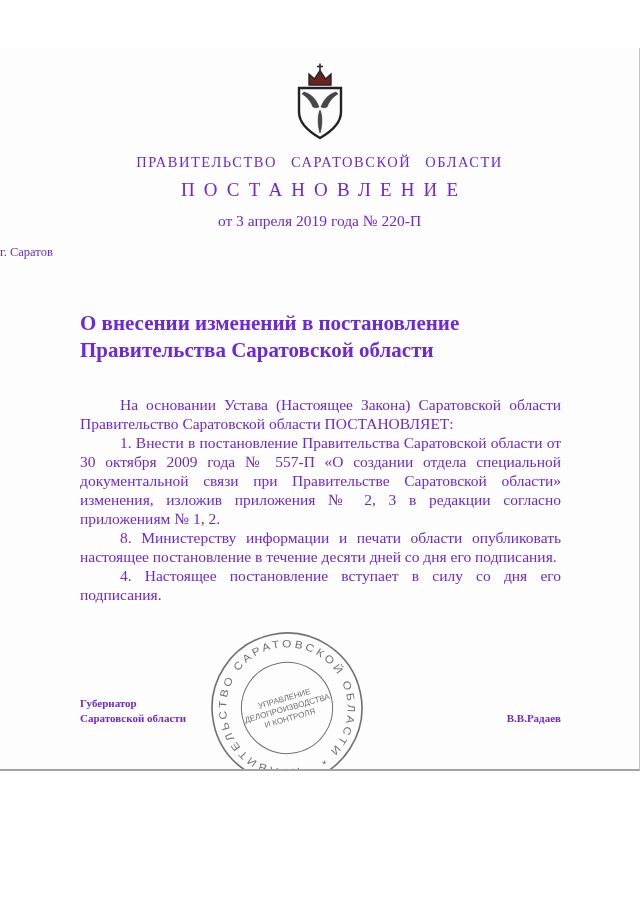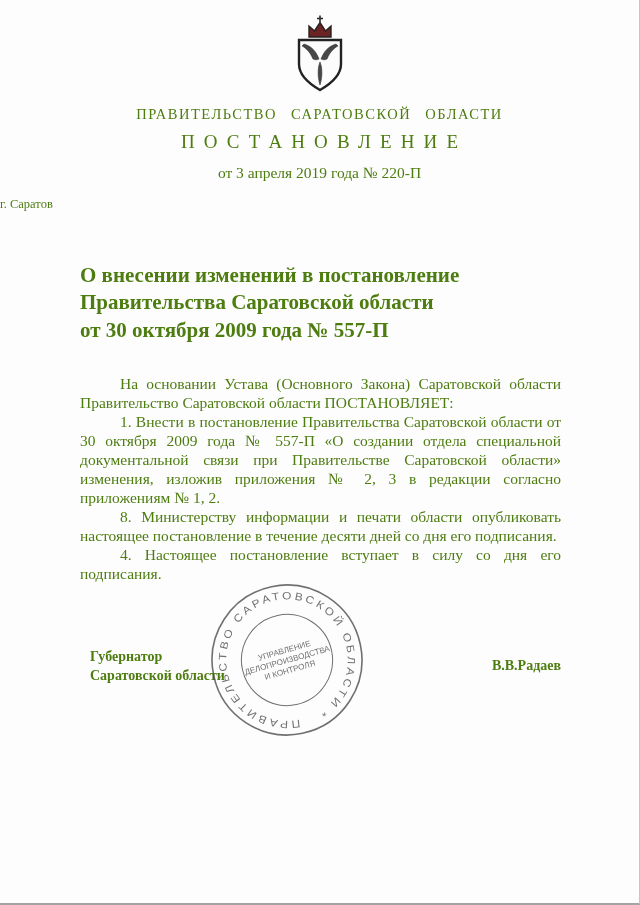--- a/index.html
+++ b/index.html
@@ -1,25 +1,26 @@
 <!DOCTYPE html>
 <html><head>
 <meta charset="utf-8">
 <style>
   * { margin:0; padding:0; box-sizing:border-box; }
   html, body { background:#ffffff; }
   .page {
     position:relative;
-    width:640px; height:905px;
+    width:640px; height:723px;
     background:#fdfdfd;
     font-family:"Liberation Serif", serif;
-    color:#4d7c0f;
+    color:#6d28d9;
     border-right:1px solid #c6c6c6;
     border-bottom:2px solid #a3a3a3;
     overflow:hidden;
+    margin-top:48px;
   }
   .emblem { display:flex; justify-content:center; padding-top:14px; }
   .org-name {
     text-align:center; margin-top:12px;
     font-size:14.5px; letter-spacing:1.5px; word-spacing:9px;
   }
   .doc-type {
     text-align:center; margin-top:8px;
     font-size:19px; font-weight:normal;
     letter-spacing:0.48em; text-indent:0.48em;
@@ -30,23 +31,23 @@
     margin:50px 78px 0 80px;
     font-weight:bold; font-size:21px; line-height:1.3;
   }
   .body {
     margin:30px 78px 0 80px;
     font-size:15.5px; line-height:19px;
     text-align:justify;
   }
   .body p { text-indent:40px; margin:0; }
   .sig {
-    position:absolute; left:90px; right:78px; top:648px;
-    display:flex; justify-content:space-between; align-items:center;
-    font-weight:bold; font-size:14px; line-height:1.35;
+    position:absolute; left:80px; right:78px; top:648px;
+    display:flex; justify-content:space-between; align-items:flex-end;
+    font-weight:bold; font-size:11px; line-height:1.35;
   }
   .stamp {
     position:absolute; left:206px; top:579px;
     width:162px; height:162px;
     opacity:0.8;
     transform:rotate(-12deg);
   }
   .stamp text { fill:#4e4e4e; font-family:"Liberation Sans", sans-serif; }
 </style>
 </head>
@@ -75,25 +76,24 @@
   </div>
 
   <div class="org-name">ПРАВИТЕЛЬСТВО САРАТОВСКОЙ ОБЛАСТИ</div>
   <div class="doc-type">ПОСТАНОВЛЕНИЕ</div>
   <div class="date-line">от 3 апреля 2019 года № 220-П</div>
   <div class="city">г. Саратов</div>
 
   <div class="title">
     <div>О внесении изменений в постановление</div>
     <div>Правительства Саратовской области</div>
-    <div>от 30 октября 2009 года № 557-П</div>
   </div>
 
   <div class="body">
-    <p>На основании Устава (Основного Закона) Саратовской области Правительство Саратовской области ПОСТАНОВЛЯЕТ:</p>
+    <p>На основании Устава (Настоящее Закона) Саратовской области Правительство Саратовской области ПОСТАНОВЛЯЕТ:</p>
     <p>1. Внести в постановление Правительства Саратовской области от 30 октября 2009 года № 557-П «О создании отдела специальной документальной связи при Правительстве Саратовской области» изменения, изложив приложения № 2, 3 в редакции согласно приложениям № 1, 2.</p>
     <p>8. Министерству информации и печати области опубликовать настоящее постановление в течение десяти дней со дня его подписания.</p>
     <p>4. Настоящее постановление вступает в силу со дня его подписания.</p>
   </div>
 
   <div class="sig">
     <div>
       <div>Губернатор</div>
       <div>Саратовской области</div>
     </div>

